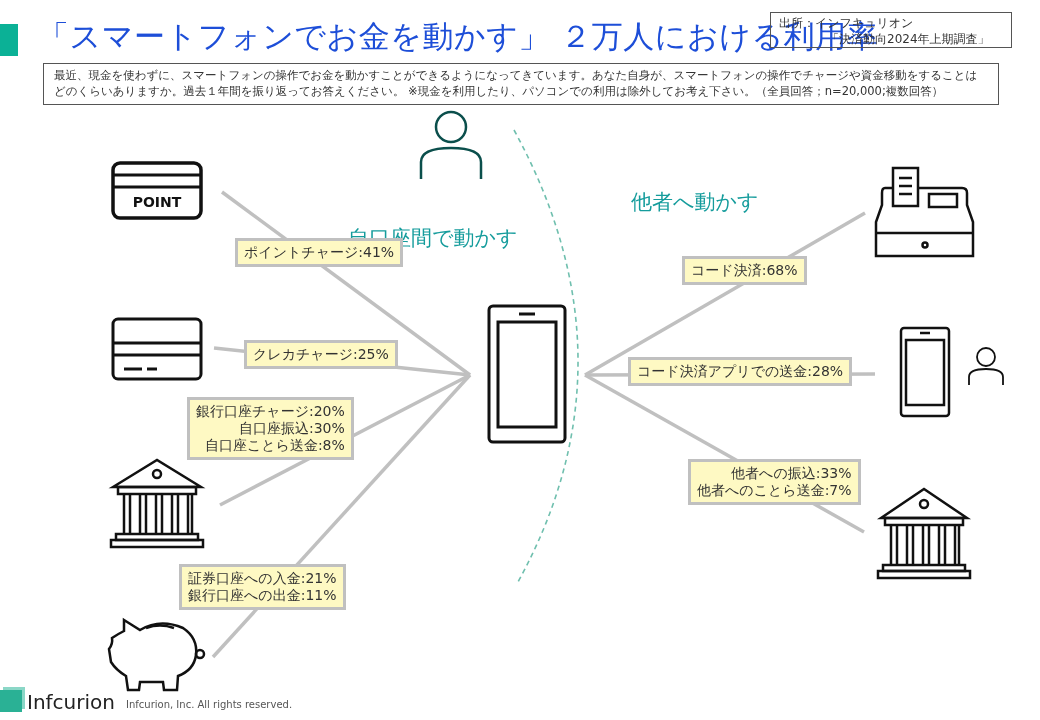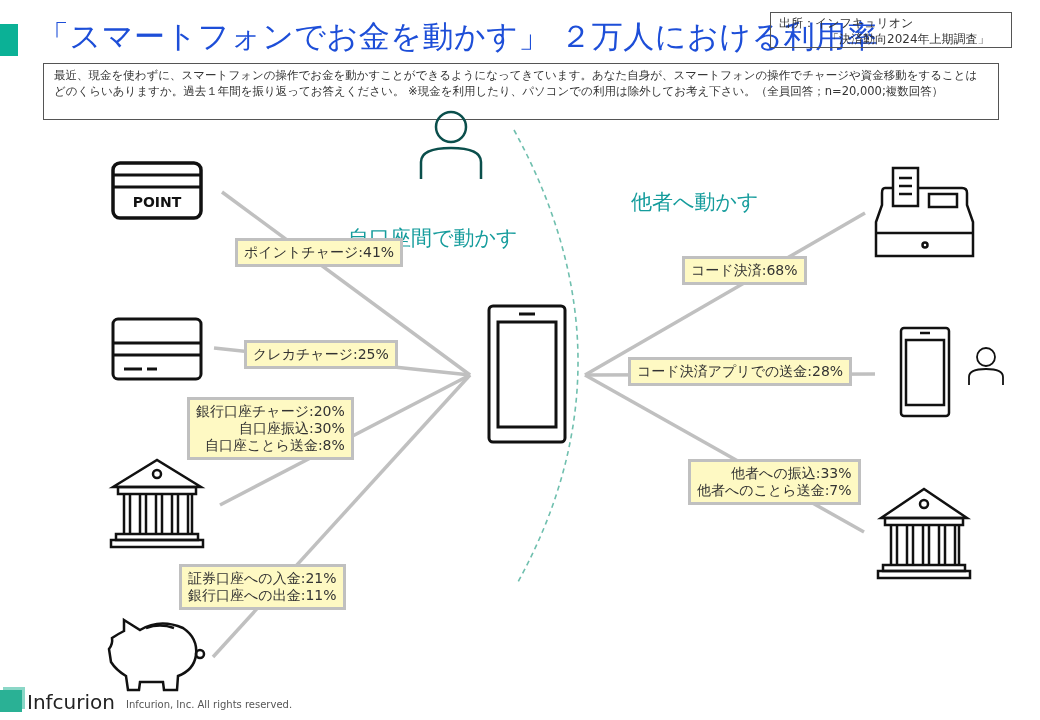--- a/index.html
+++ b/index.html
@@ -3,21 +3,21 @@
 <meta charset="utf-8">
 <style>
   html, body { margin:0; padding:0; background:#ffffff; }
   body { width:1040px; height:720px; position:relative; overflow:hidden;
          font-family:"DejaVu Sans", "Liberation Sans", sans-serif; color:#333; }
   .accent-bar { position:absolute; left:0; top:24px; width:18px; height:32px; background:#0bb196; }
   .title { position:absolute; left:38px; top:16px; font-size:31px; color:#1d4ed8; letter-spacing:0.5px; white-space:nowrap; }
   .source { position:absolute; left:770px; top:12px; width:242px; height:36px; border:1px solid #555;
             font-size:12px; line-height:16px; color:#333; box-sizing:border-box; padding:2px 8px; }
   .source .l2 { padding-left:48px; display:block; }
-  .question { position:absolute; left:43px; top:63px; width:956px; height:57px; border:1px solid #555;
+  .question { position:absolute; left:43px; top:63px; width:956px; height:42px; border:1px solid #555;
               box-sizing:border-box; padding:3px 10px; font-size:11.5px; line-height:16px; color:#333; }
   .canvas { position:absolute; left:0; top:0; }
   .lbl { position:absolute; background:#fef9c3; border:3px solid #c0c0c0; font-size:14px; line-height:17px;
          color:#333; padding:3px 6px; text-align:right; white-space:nowrap; box-sizing:border-box; }
   .lbl span { display:block; }
   .section-title { position:absolute; font-size:21px; color:#159c9c; white-space:nowrap; }
   .footer-logo { position:absolute; left:0; top:690px; display:flex; align-items:flex-start; }
   .footer-logo .mark { width:22px; height:22px; background:#13a98a; opacity:0.9; margin-right:5px;
                        box-shadow: 3px -3px 0 #7fd3c2; }
   .footer-logo .brand { font-size:20px; color:#222; }

